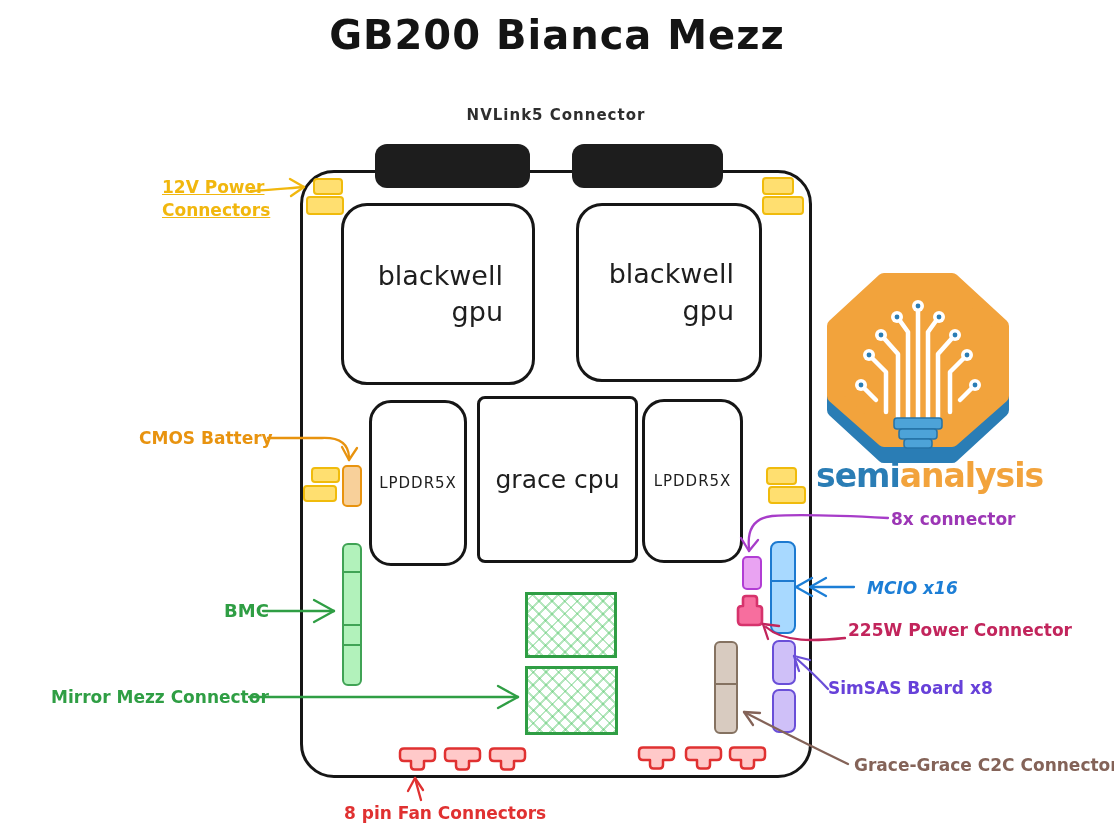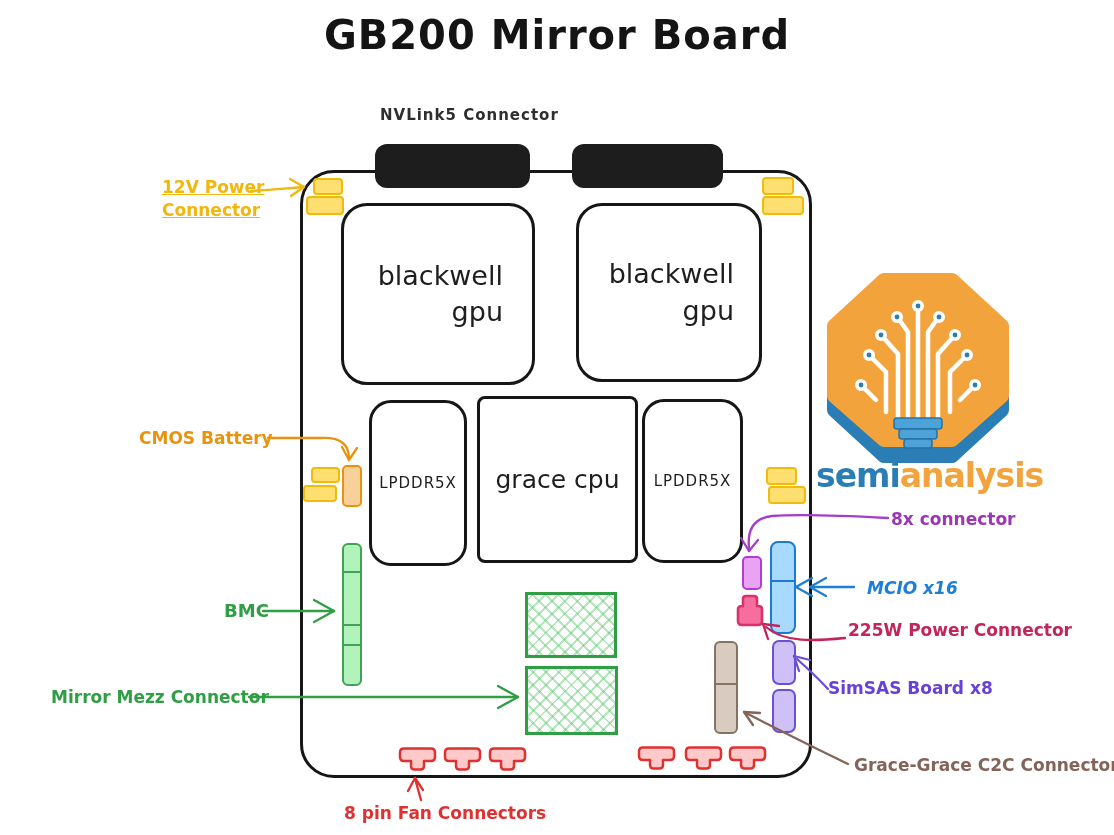--- a/index.html
+++ b/index.html
@@ -2,21 +2,21 @@
 <html><head>
 <meta charset="utf-8">
 <style>
   html,body{margin:0;padding:0;background:#ffffff;}
   .canvas{position:relative;width:1114px;height:835px;background:#fff;overflow:hidden;
           font-family:"DejaVu Sans",sans-serif;color:#1e1e1e;}
   .abs{position:absolute;}
   
   .title{left:0;top:12px;width:1114px;text-align:center;font-size:40px;font-weight:700;
          letter-spacing:1px;color:#141414;}
-  .nvlink-label{left:380px;top:106px;width:352px;font-size:15px;
+  .nvlink-label{left:380px;top:106px;width:352px;text-align:center;font-size:15px;
          font-weight:600;color:#2e2e2e;letter-spacing:1px;}
   
   .board{left:300px;top:170px;width:506px;height:602px;border:3px solid #161616;border-radius:34px;background:#fff;}
   .blackconn{background:#1d1d1d;border-radius:12px;}
   .chip{border:3px solid #161616;border-radius:26px;background:#fff;display:flex;
         align-items:center;justify-content:center;text-align:right;}
   .chip.gpu{font-size:27px;line-height:1.35;}
   .chip.cpu{font-size:25px;border-radius:8px;}
   .chip.lpddr{font-size:15px;letter-spacing:1px;border-radius:22px;}
   .yconn{background:#ffdf70;border:2px solid #f0bb0c;border-radius:4px;}
@@ -50,21 +50,21 @@
   .logo-text .p1{color:#2a7db5;}
   .logo-text .p2{color:#f2a33c;}
   svg{display:block;}
   .overlay{left:0;top:0;pointer-events:none;}
 </style>
 </head>
 <body>
 
 <div class="canvas">
 
-  <div class="abs title">GB200 Mirror Board</div>
+  <div class="abs title">GB200 Bianca Mezz</div>
   <div class="abs nvlink-label">NVLink5 Connector</div>
 
   <div class="abs board"></div>
 
   <div class="abs blackconn" style="left:375px;top:144px;width:155px;height:44px;"></div>
   <div class="abs blackconn" style="left:572px;top:144px;width:151px;height:44px;"></div>
 
   <div class="abs yconn" style="left:313px;top:178px;width:26px;height:13px;"></div>
   <div class="abs yconn" style="left:306px;top:196px;width:34px;height:15px;"></div>
   <div class="abs yconn" style="left:762px;top:177px;width:28px;height:14px;"></div>
@@ -137,21 +137,21 @@
     </svg>
   <svg class="abs" style="left:684px;top:745px;" width="40" height="26">
       <use href="#fanShape"></use>
     </svg>
   <svg class="abs" style="left:728px;top:745px;" width="40" height="26">
       <use href="#fanShape"></use>
     </svg>
 
   <div class="abs callout c-yellow" style="left:162px;top:176px;line-height:23px;text-decoration:underline;">
     <div>12V Power</div>
-    <div>Connector</div>
+    <div>Connectors</div>
   </div>
   <div class="abs callout c-orange" style="left:139px;top:428px;">CMOS Battery</div>
   <div class="abs callout c-green" style="left:224px;top:600px;font-size:18px;">BMC</div>
   <div class="abs callout c-green" style="left:51px;top:687px;">Mirror Mezz Connector</div>
   <div class="abs callout c-red" style="left:344px;top:803px;">8 pin Fan Connectors</div>
   <div class="abs callout c-purple" style="left:891px;top:509px;">8x connector</div>
   <div class="abs callout c-blue" style="left:867px;top:578px;font-style:italic;">MCIO x16</div>
   <div class="abs callout c-crimson" style="left:848px;top:620px;">225W Power Connector</div>
   <div class="abs callout c-violet" style="left:828px;top:678px;">SimSAS Board x8</div>
   <div class="abs callout c-brown" style="left:854px;top:755px;">Grace-Grace C2C Connector</div>

